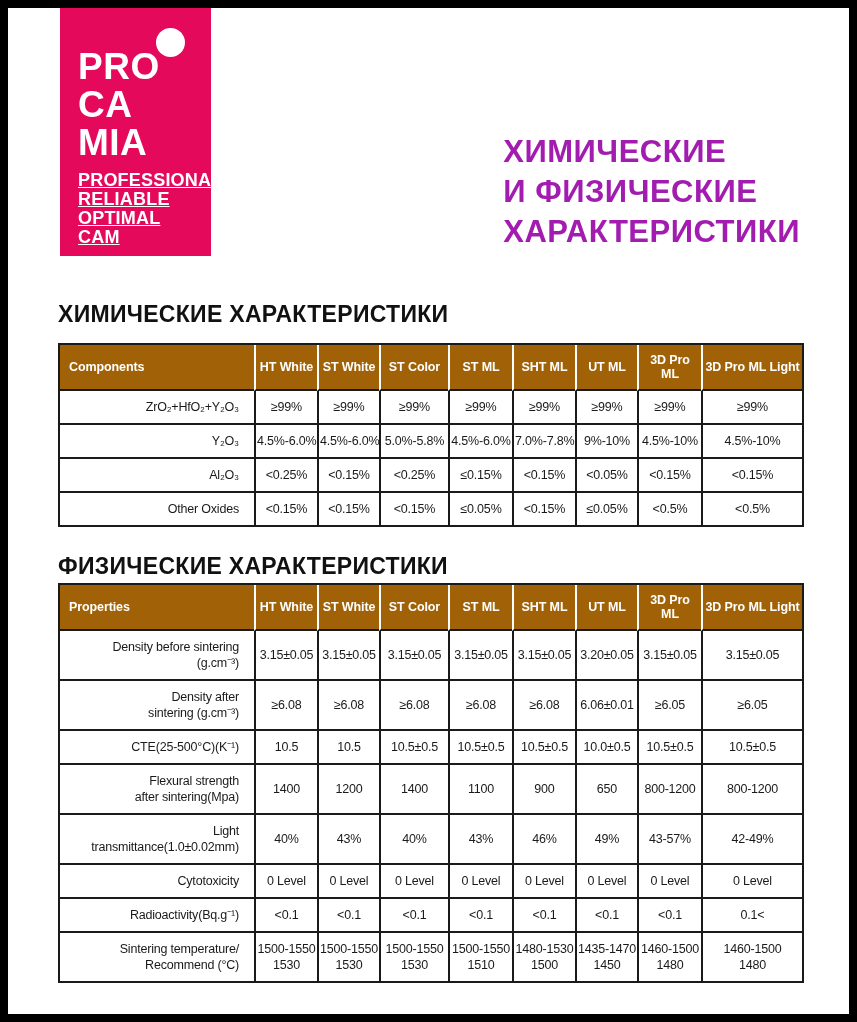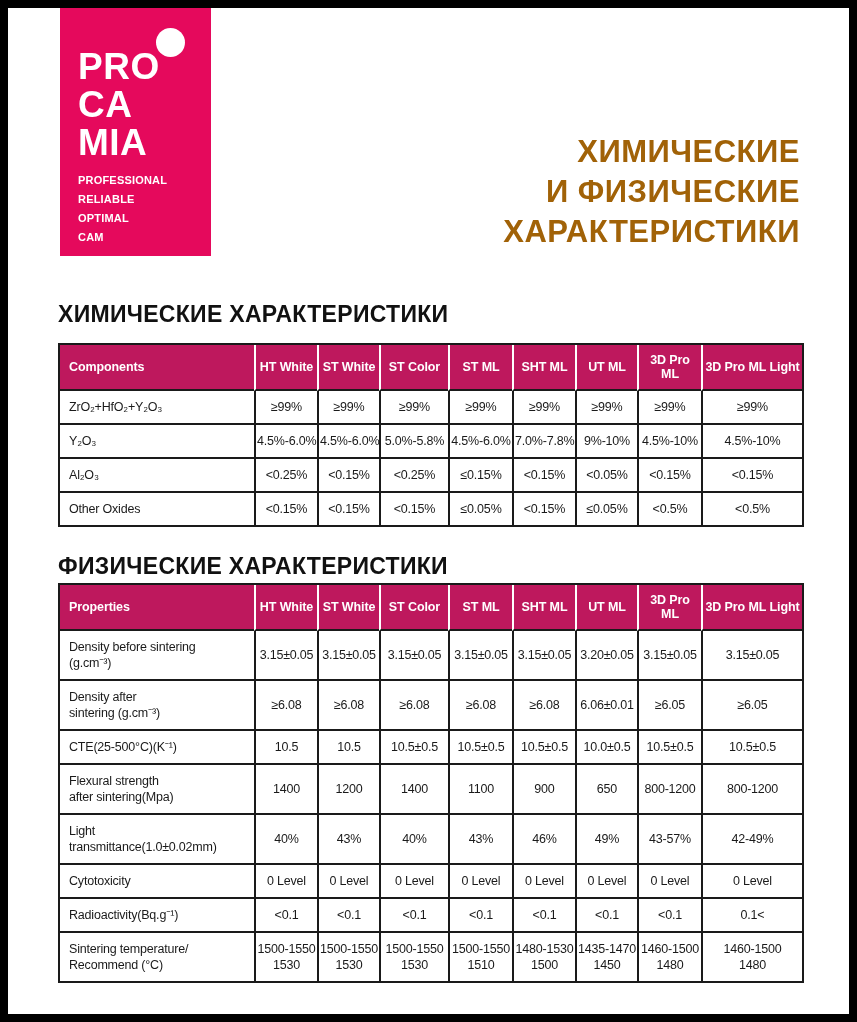--- a/index.html
+++ b/index.html
@@ -25,29 +25,30 @@
     width: 29px; height: 29px; border-radius: 50%;
     background: #ffffff;
   }
   .brand {
     position: absolute; left: 18px; top: 40px;
     font-size: 37px; line-height: 38px; font-weight: bold;
     letter-spacing: 0.5px;
   }
   .tagline {
     position: absolute; left: 18px; top: 163px;
-    font-size: 11px; line-height: 19px; font-weight: bold;
+    font-size: 18px; line-height: 19px; font-weight: bold;
     letter-spacing: 0.2px;
+    text-decoration: underline;
   }
   
   .main-title {
     position: absolute; right: 49px; top: 124px;
-    text-align: right;
+    text-align: left;
     font-size: 31px; line-height: 40px; font-weight: bold;
-    color: #a16207; letter-spacing: 0.5px;
+    color: #a21caf; letter-spacing: 0.5px;
   }
   
   .section-heading {
     position: absolute; left: 50px;
     font-size: 23px; font-weight: bold; color: #111111;
     letter-spacing: 0.3px;
   }
   .heading-chemical { top: 293px; }
   .heading-physical { top: 533px; margin-top: 12px; }
   
@@ -55,21 +56,21 @@
     position: absolute; left: 50px;
     width: 742px;
     border-spacing: 0;
     table-layout: fixed;
     border: 2px solid #1a1a1a;
     font-family: "Liberation Sans", sans-serif;
   }
   .table-chemical { top: 335px; }
   .table-physical { top: 575px; }
   table.spec th {
-    background: #be185d; color: #ffffff;
+    background: #a16207; color: #ffffff;
     font-size: 12.5px; font-weight: bold;
     padding: 8px 2px;
     border-left: 2px solid #ffffff;
     border-bottom: 2px solid #1a1a1a;
     text-align: center;
     white-space: pre-line;
     letter-spacing: -0.1px;
   }
   table.spec th:first-child { border-left: none; text-align: left; padding-left: 9px; }
   table.spec td {
@@ -77,21 +78,21 @@
     color: #1a1a1a;
     text-align: center;
     padding: 8px 1px;
     border-left: 2px solid #1a1a1a;
     border-top: 2px solid #1a1a1a;
     white-space: pre-line;
     line-height: 16px;
     letter-spacing: -0.2px;
   }
   table.spec td:first-child {
-    border-left: none; text-align: left; padding-left: 9px; padding-right: 15px;
+    border-left: none; text-align: right; padding-left: 9px; padding-right: 15px;
   }
   table.spec tbody tr:first-child td { border-top: none; }
 </style>
 </head>
 <body>
 
 <div class="frame">
 
   <div class="logo">
     <div class="dot"></div>

